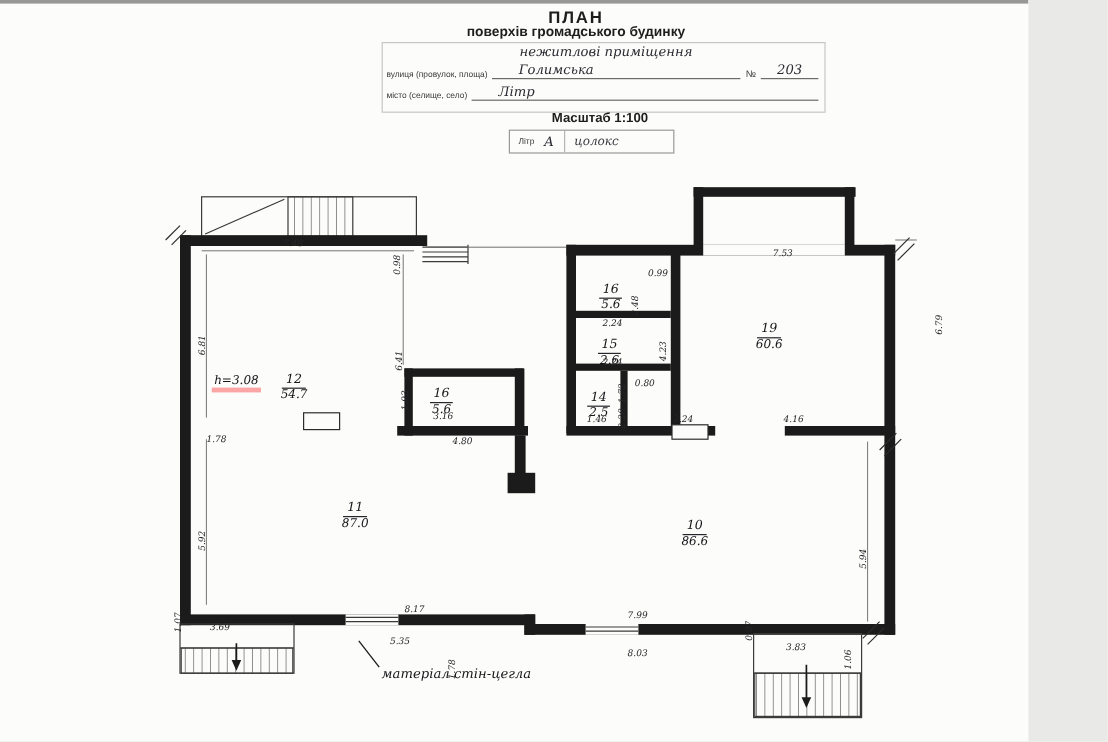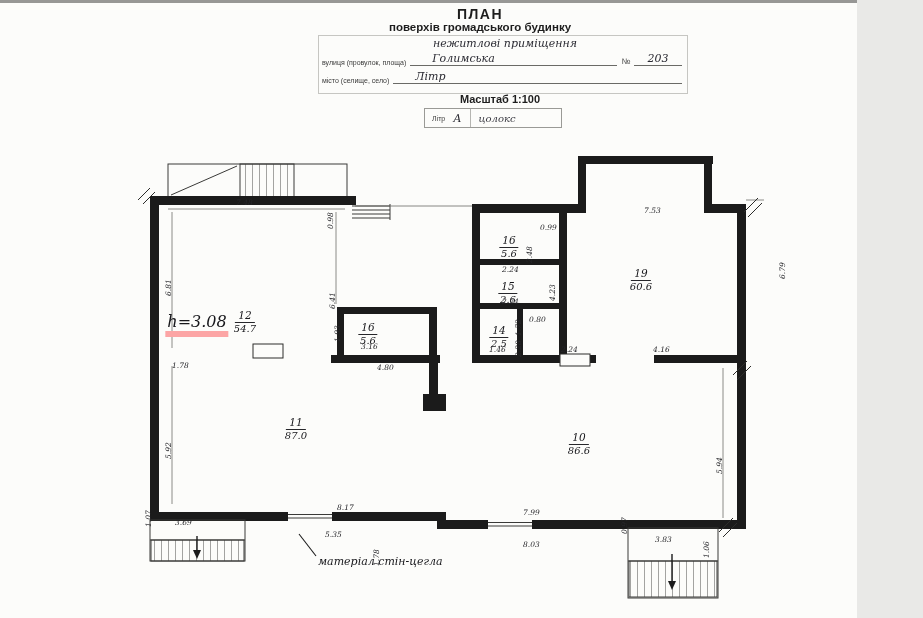--- a/index.html
+++ b/index.html
@@ -37,21 +37,21 @@
   
   #labels{position:absolute;left:0;top:0;width:923px;height:618px;pointer-events:none;}
   .room-label{position:absolute;transform:translateX(-50%);text-align:center;
               font-family:"DejaVu Serif",serif;font-style:italic;color:#17171b;line-height:1.1;}
   .room-number{display:inline-block;font-size:10.5px;border-bottom:1px solid #26262a;padding:0 3px;}
   .room-area{font-size:10px;}
   .dim{position:absolute;font-family:"DejaVu Serif",serif;font-style:italic;
        font-size:7.5px;color:#26262a;white-space:nowrap;line-height:1;}
   .dim.v{transform-origin:0 0;transform:rotate(-90deg);}
   .height-note{position:absolute;left:197px;top:312px;transform:translateX(-50%);
-               font-size:16px;border-bottom:6px solid #fca5a5;padding:0 2px;color:#17171b;}
+               font-size:10px;border-bottom:4px solid #fca5a5;padding:0 2px;color:#17171b;}
   .wall-note{position:absolute;left:318px;top:555px;font-size:11px;font-weight:normal;color:#17171b;}
 </style>
 </head>
 <body>
 
 <div class="sheet">
   <div class="scan-edge"></div>
 
   <div class="plan-title">ПЛАН</div>
   <div class="plan-subtitle">поверхів громадського будинку</div>

